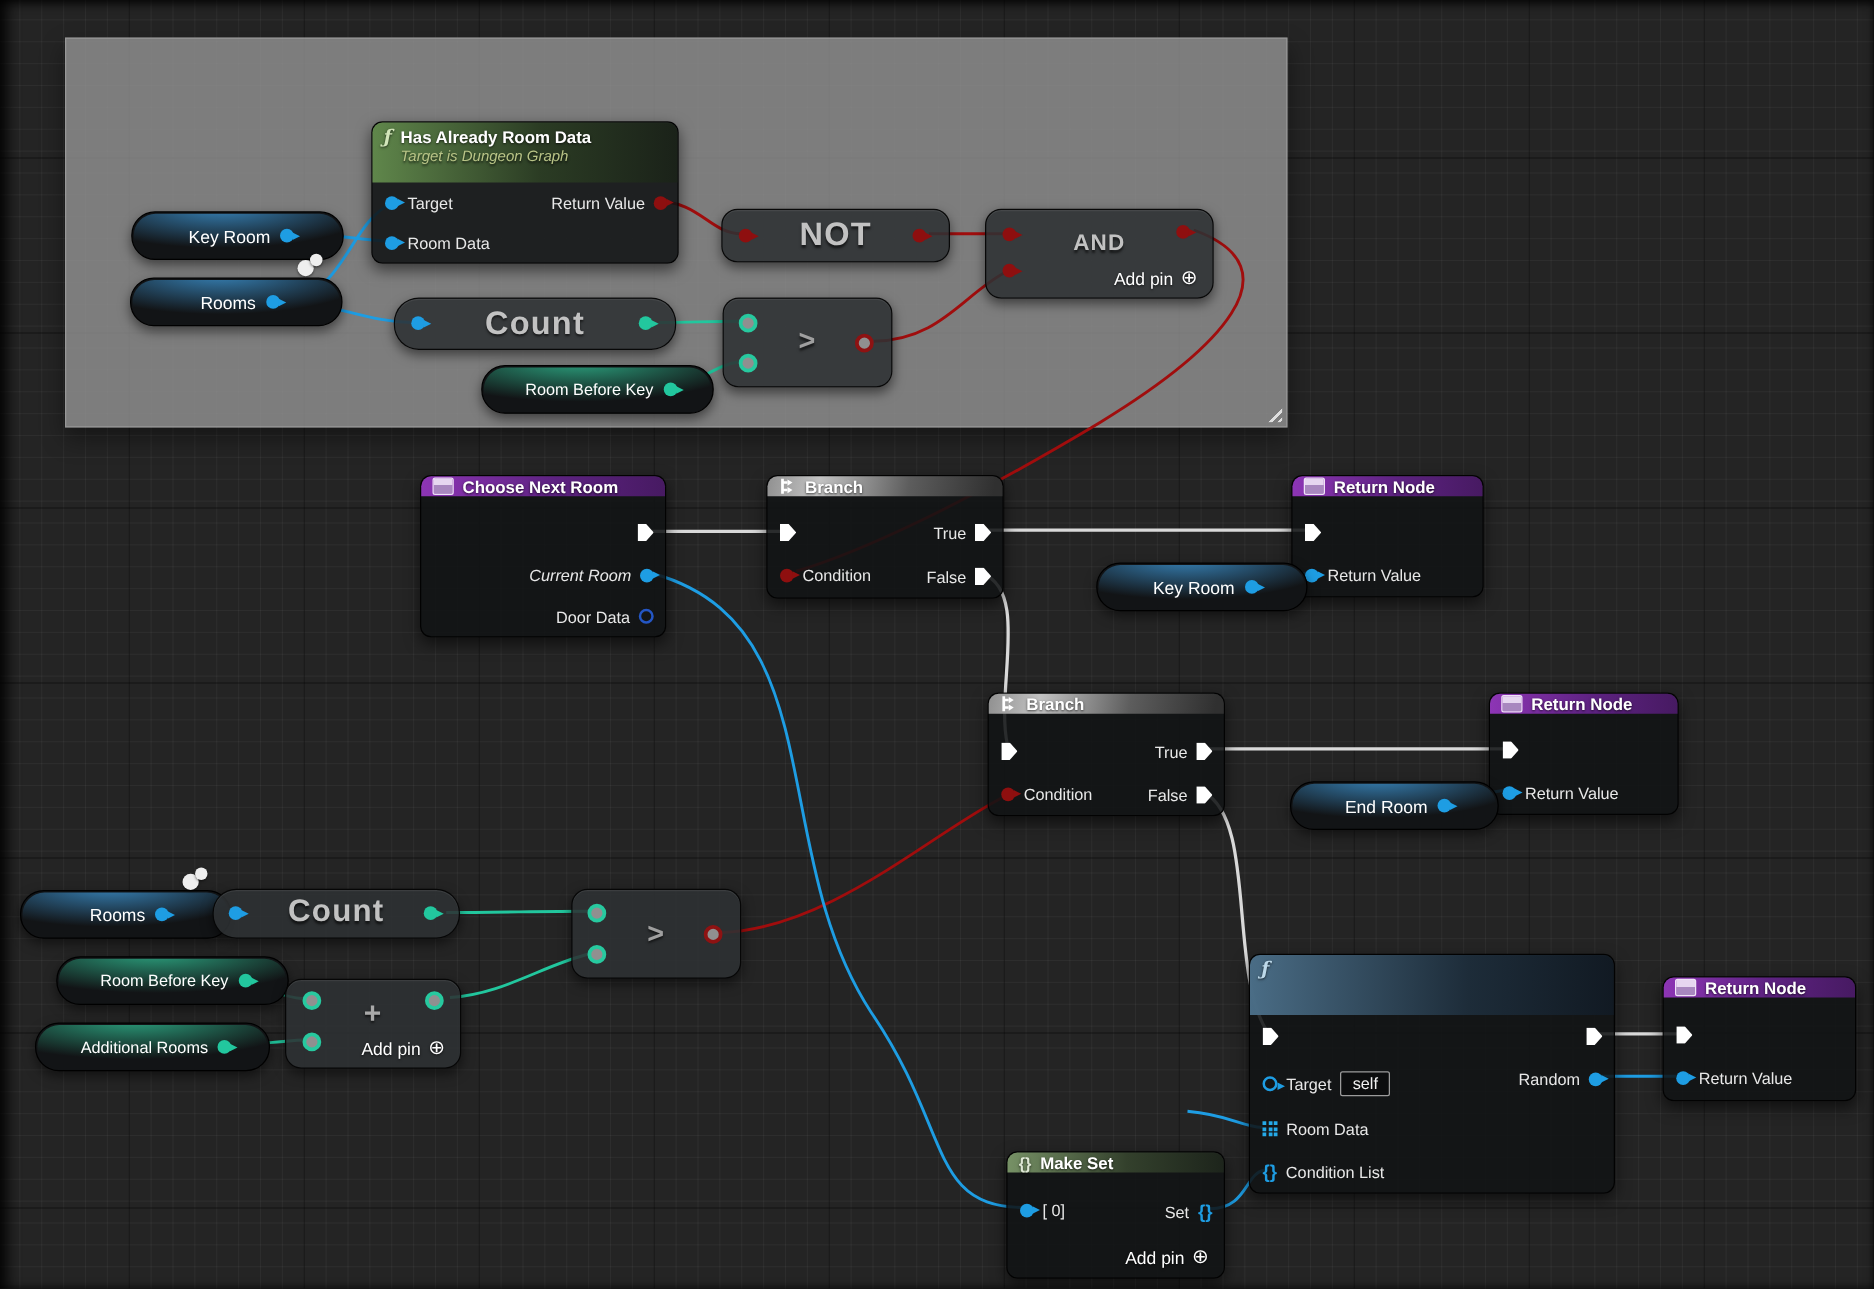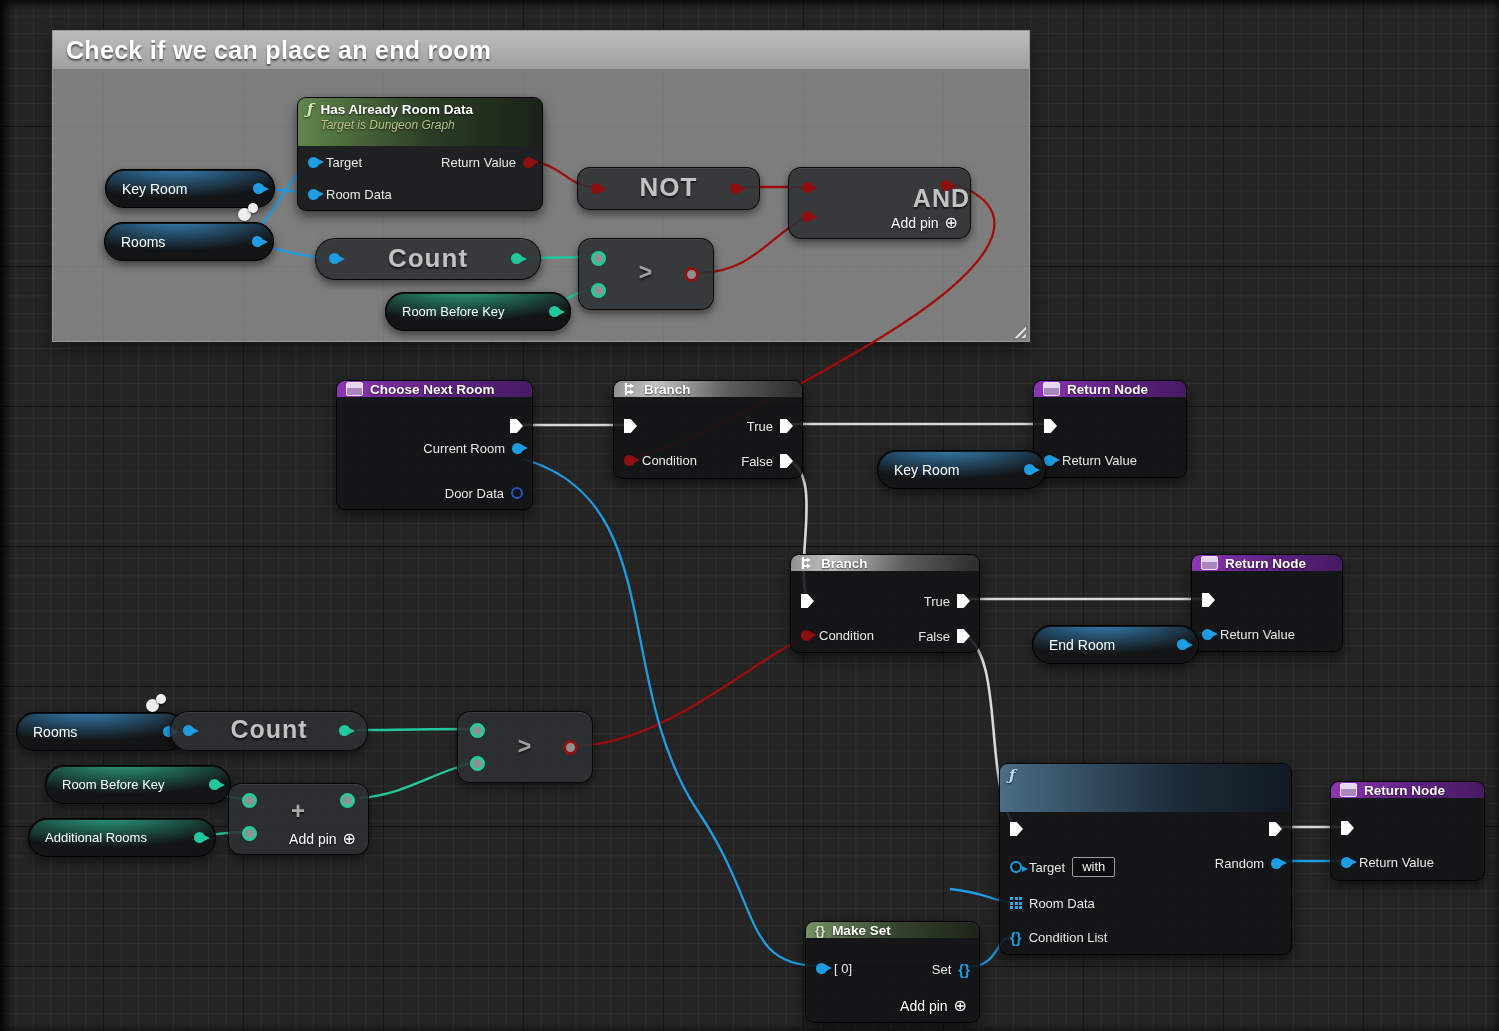--- a/index.html
+++ b/index.html
@@ -74,21 +74,21 @@
     clip-path:polygon(0 0,52% 0,100% 50%,52% 100%,0 100%);}
   .bracepin{color:#1e9de3;font-weight:bold;font-size:15px;line-height:1;}
   .selfbox{border:1px solid #9b9b9b;border-radius:2px;background:rgba(0,0,0,.35);
     padding:1px 9px 2px;font-size:13px;color:#f0f0f0;}
   .addpin{position:absolute;display:flex;align-items:center;gap:6px;color:#fff;
     font-size:14px;font-weight:normal;text-shadow:0 1px 2px rgba(0,0,0,.7);}
   .addpin .circ{font-size:16px;line-height:1;}
   
   .cap{position:absolute;z-index:3;height:37px;border-radius:19px;
     background:#121416;border:1px solid #000;display:flex;align-items:center;
-    justify-content:space-between;gap:8px;padding:0 10px 0 16px;color:#fff;font-size:14px;
+    justify-content:center;gap:8px;padding:0 10px 0 16px;color:#fff;font-size:14px;
     box-shadow:0 4px 9px rgba(0,0,0,.5);}
   .cap::before{content:"";position:absolute;inset:1px;border-radius:18px;pointer-events:none;
     background:radial-gradient(120% 150% at 42% -15%,rgba(64,158,224,.8),rgba(64,158,224,0) 62%);}
   .cap.green::before{background:radial-gradient(120% 150% at 42% -15%,rgba(52,210,162,.75),rgba(52,210,162,0) 62%);}
   .cap>*{position:relative;}
   
   .op{position:absolute;z-index:3;background:rgba(46,49,51,.88);border:1px solid rgba(0,0,0,.85);
     border-radius:13px;color:#c2c2c2;font-weight:bold;
     box-shadow:0 4px 9px rgba(0,0,0,.5), inset 0 1px 0 rgba(255,255,255,.07);}
   .op .big{position:absolute;left:0;right:0;text-align:center;
@@ -107,21 +107,20 @@
   .bubble i{position:absolute;background:#eee;border-radius:50%;box-shadow:0 1px 2px rgba(0,0,0,.5);}
   .bubble i.b1{width:13px;height:13px;left:0;top:5px;}
   .bubble i.b2{width:10px;height:10px;left:10px;top:0;}
 </style>
 </head>
 <body>
 
 <div id="viewport">
 
   <div class="comment">
-    <div class="comment-title">Check if we can place an end room</div>
     <div class="resize-handle"></div>
   </div>
 
   <svg class="wires" width="1499" height="1031">
     <path class="w-exec" d="M517,425 C560,425 590,425 629,425"></path>
     <path class="w-exec" d="M786,424 L1049,424"></path>
     <path class="w-exec" d="M786,459 C824,473 796,552 806,596"></path>
     <path class="w-exec" d="M963,599 L1207,599"></path>
     <path class="w-exec" d="M963,634 C1005,655 983,775 1013,824"></path>
     <path class="w-exec" d="M1277,827 L1347,827"></path>
@@ -200,39 +199,39 @@
     <span class="ring redring pinabs" style="left:105px;top:28px;"></span>
   </div>
 
   <div class="op" style="left:577px;top:167px;width:181px;height:41px;">
     <span class="big" style="top:4px;font-size:26px;">NOT</span>
     <span class="pin p-red tail pinabs" style="left:13px;top:15px;"></span>
     <span class="pin p-red tail pinabs" style="left:152px;top:15px;"></span>
   </div>
 
   <div class="op" style="left:788px;top:167px;width:181px;height:70px;">
-    <span class="big" style="top:16px;font-size:25px;text-align:right;">AND</span>
+    <span class="big" style="top:16px;font-size:18px;">AND</span>
     <span class="pin p-red tail pinabs" style="left:13px;top:14px;"></span>
     <span class="pin p-red tail pinabs" style="left:13px;top:43px;"></span>
     <span class="pin p-red tail pinabs" style="left:152px;top:12px;"></span>
     <span class="addpin" style="right:12px;bottom:7px;">
       <span>Add pin</span>
       <span class="circ">⊕</span>
     </span>
   </div>
 
   <div class="node" style="left:336px;top:380px;width:195px;height:128px;">
     <div class="nhead h-purple">
       <span class="boxicon"></span>
       <span>Choose Next Room</span>
     </div>
     <div class="prow right" style="right:9px;top:36px;">
       <span class="exec"></span>
     </div>
-    <div class="prow right" style="right:9px;top:58px;">
+    <div class="prow right" style="right:9px;top:70px;font-style:italic;">
       <span class="pin p-blue tail"></span>
       <span class="plabel">Current Room</span>
     </div>
     <div class="prow right" style="right:9px;top:103px;">
       <span class="pin p-hollow-navy"></span>
       <span class="plabel">Door Data</span>
     </div>
   </div>
 
   <div class="node" style="left:613px;top:380px;width:188px;height:97px;">
@@ -375,21 +374,21 @@
     </div>
     <div class="prow" style="left:10px;top:56px;">
         <span class="exec"></span>
       </div>
     <div class="prow right" style="right:9px;top:56px;">
         <span class="exec"></span>
       </div>
     <div class="prow" style="left:10px;top:94px;">
       <span class="pin p-hollow-blue tail"></span>
       <span class="plabel">Target</span>
-      <span class="selfbox">with</span>
+      <span class="selfbox">self</span>
     </div>
     <div class="prow right" style="right:9px;top:90px;">
       <span class="pin p-blue tail"></span>
       <span class="plabel">Random</span>
     </div>
     <div class="prow" style="left:10px;top:130px;">
       <span class="gridicon">
         <i style="left:0;top:0"></i>
           <i style="left:4.5px;top:0"></i>
           <i style="left:9px;top:0"></i>

